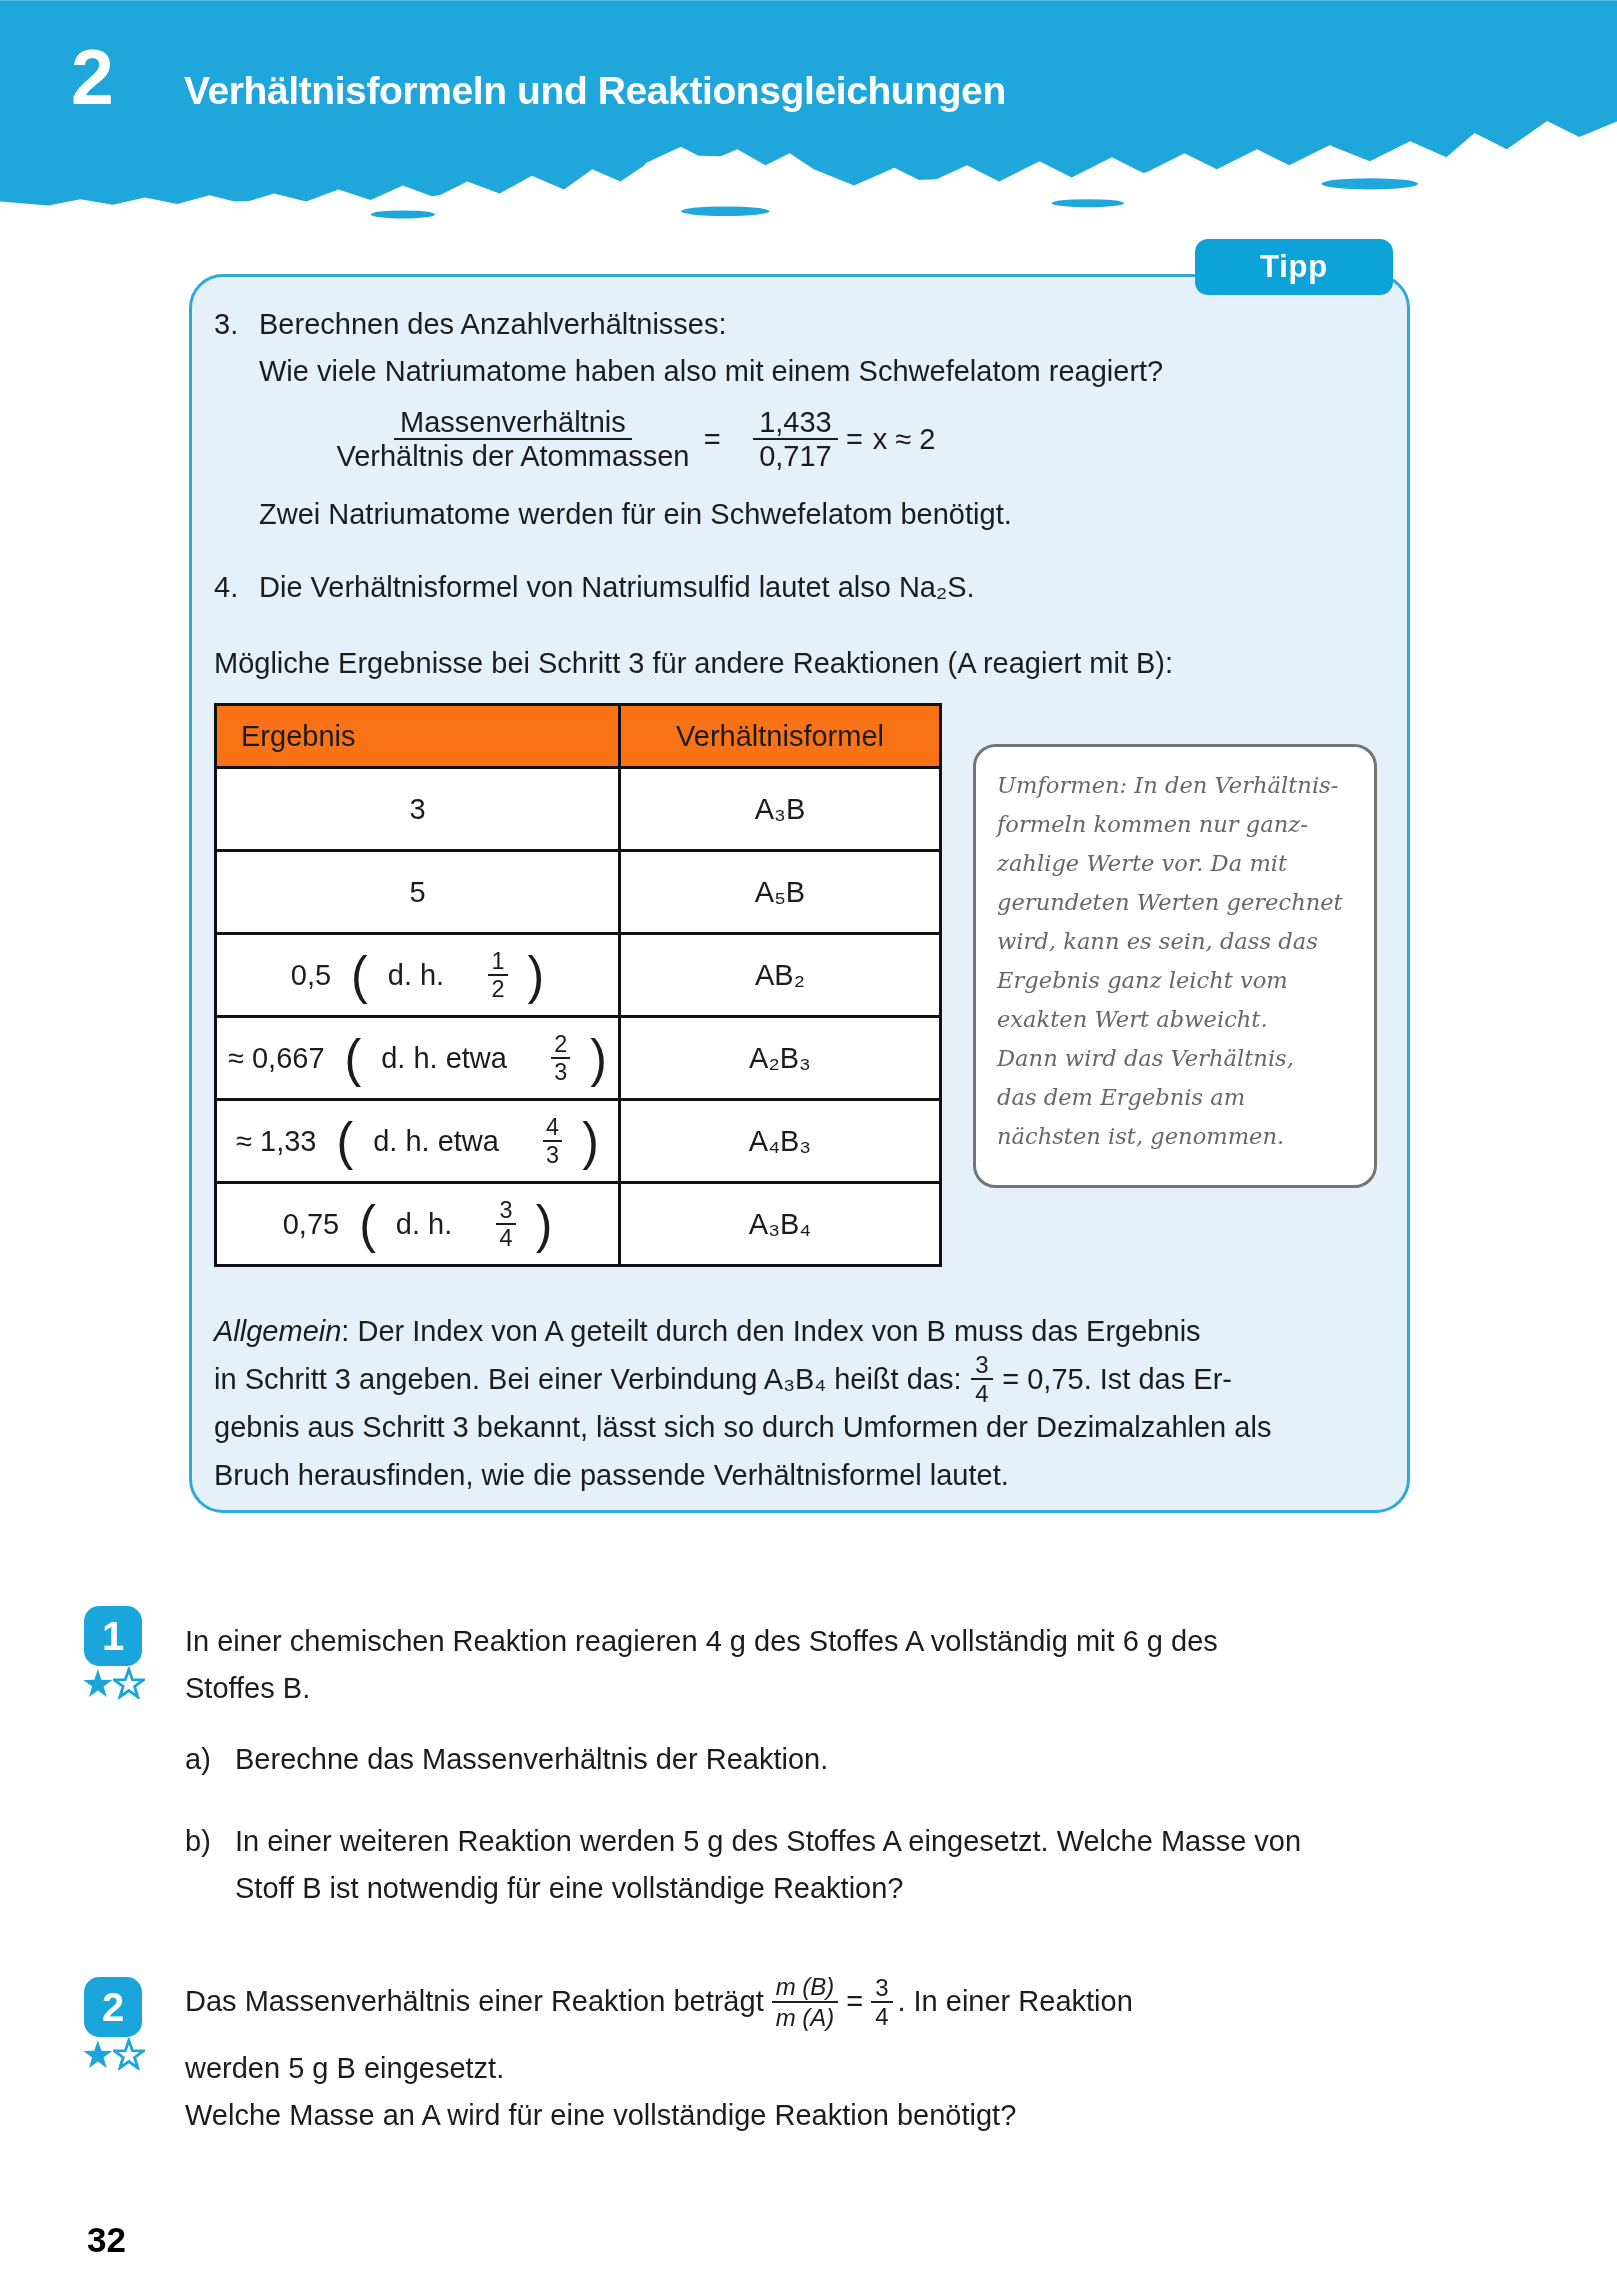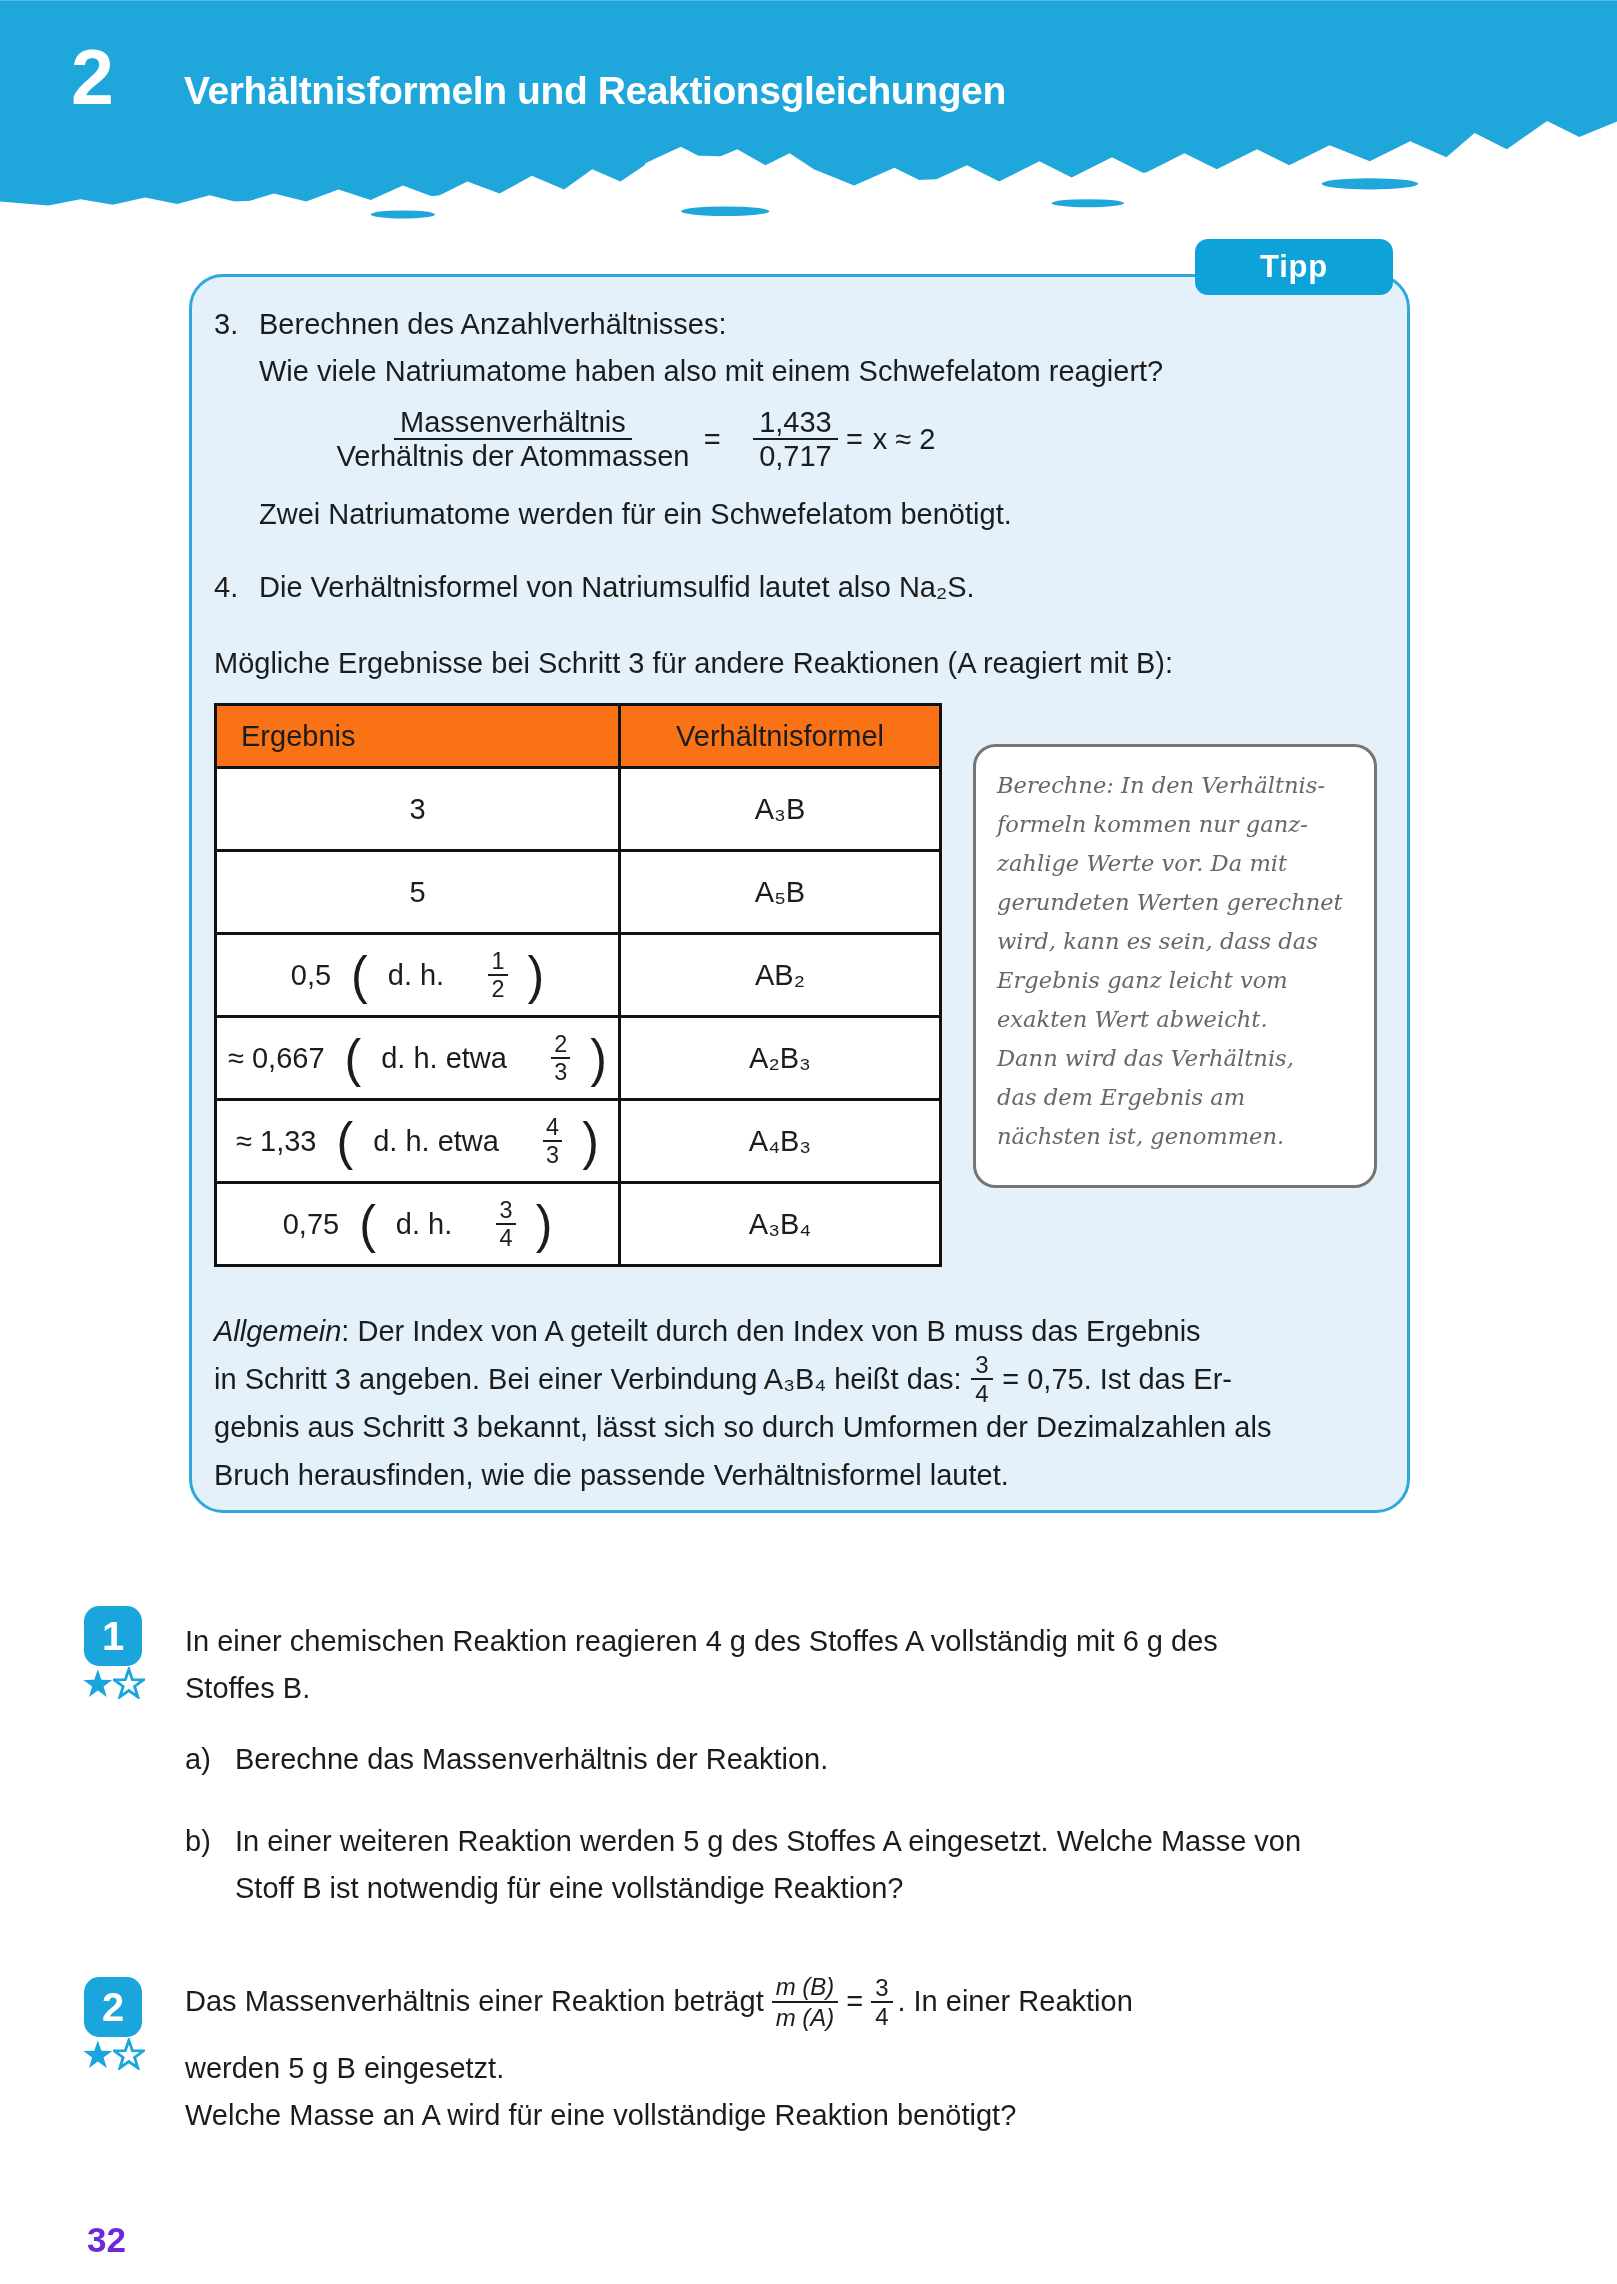--- a/index.html
+++ b/index.html
@@ -73,21 +73,21 @@
   .ex-text{position:absolute;left:185px;width:1337px;}
   .ex-line{font-size:29px;line-height:47px;white-space:nowrap;}
   .ex-subrow{display:flex;margin-top:24px;}
   .ex-sublabel{width:50px;flex:0 0 50px;font-size:29px;line-height:47px;}
   .ex-subbody{font-size:29px;line-height:47px;white-space:nowrap;}
   .ex2-introrow{display:flex;align-items:center;height:87px;font-size:29px;white-space:nowrap;}
   .ex2-introrow .frac{margin:0 8px;}
   .frac-m .fnum,.frac-m .fden{font-size:24px;line-height:29px;padding:0 4px;font-style:italic;}
   .frac-m .fnum{border-bottom:2px solid #1c1c1c;}
 
-  .page-number{position:absolute;left:87px;top:2220px;font-size:35px;font-weight:bold;color:#6d28d9;}
+  .page-number{position:absolute;left:87px;top:2220px;font-size:35px;font-weight:bold;color:#000000;}
 </style>
 </head>
 <body>
 
 <div id="page">
 
   <div id="band">
     <svg width="1618" height="242" viewBox="0 0 2008 300">
       <path fill="#1fa7dc" d="M0 0 H2008 V150
         L1960 170 1920 150 1870 185 1830 165 1795 195 1750 175 1700 200 1650 180 1600 205 1560 185
@@ -237,21 +237,21 @@
           <span class="fden">4</span>
         </span>
         <span>= 0,75.  Ist das Er-</span>
       </div>
       <div class="ag-line">gebnis aus Schritt 3 bekannt, lässt sich so durch Umformen der Dezimalzahlen als</div>
       <div class="ag-line">Bruch herausfinden, wie die passende Verhältnisformel lautet.</div>
     </div>
   </div>
 
   <div class="note-box">
-    <div class="note-line">Berechne: In den Verhältnis-</div>
+    <div class="note-line">Umformen: In den Verhältnis-</div>
     <div class="note-line">formeln kommen nur ganz-</div>
     <div class="note-line">zahlige Werte vor. Da mit</div>
     <div class="note-line">gerundeten Werten gerechnet</div>
     <div class="note-line">wird, kann es sein, dass das</div>
     <div class="note-line">Ergebnis ganz leicht vom</div>
     <div class="note-line">exakten Wert abweicht.</div>
     <div class="note-line">Dann wird das Verhältnis,</div>
     <div class="note-line">das dem Ergebnis am</div>
     <div class="note-line">nächsten ist, genommen.</div>
   </div>

